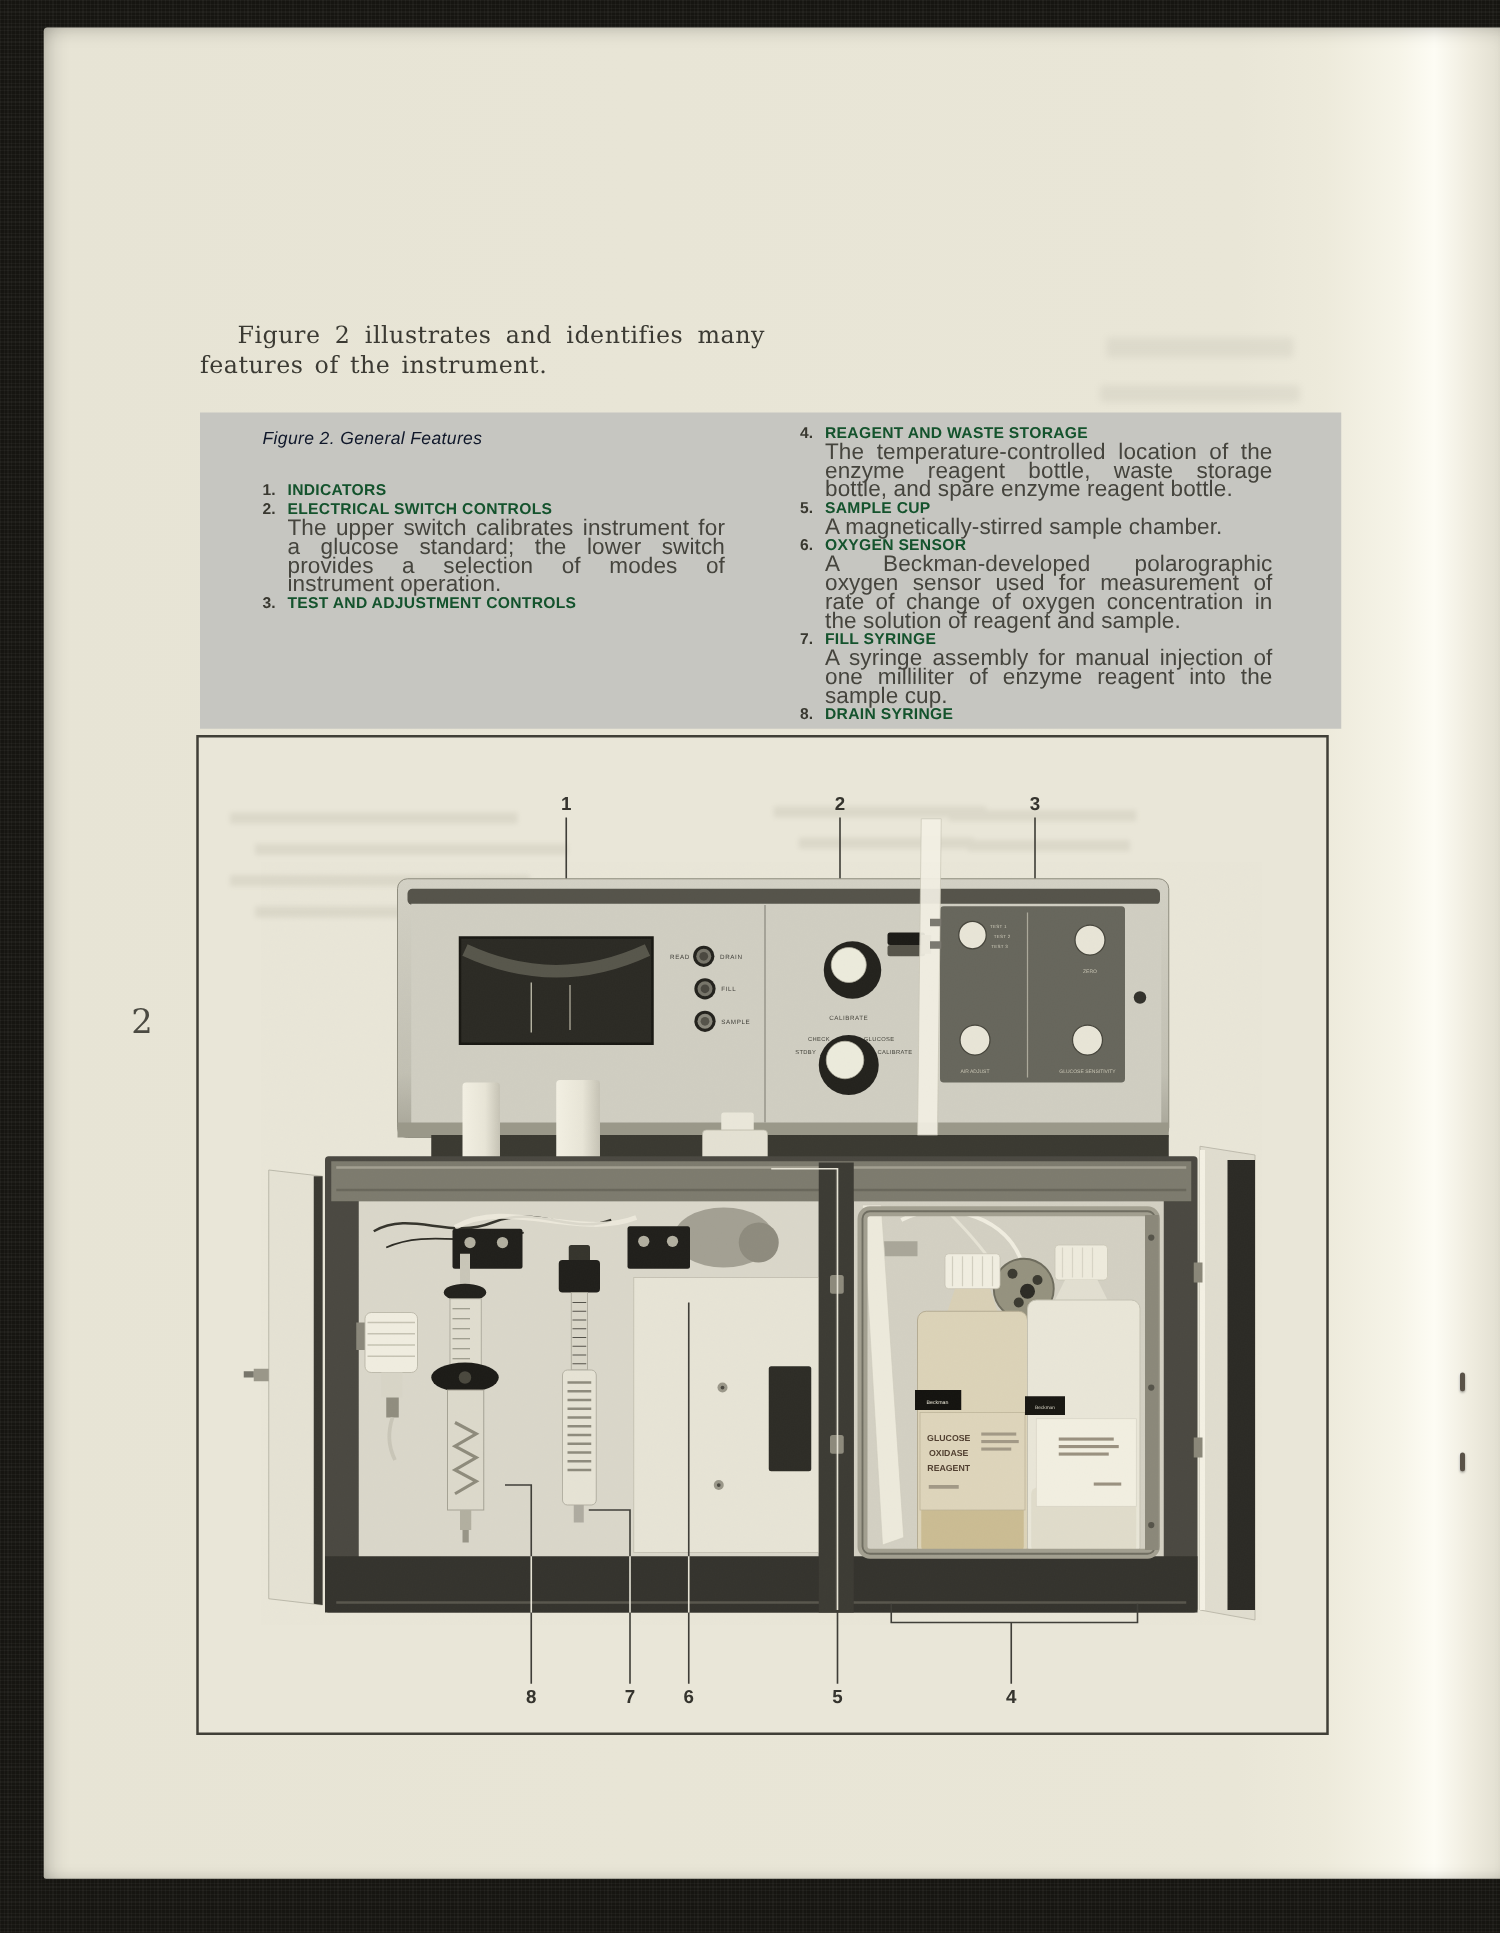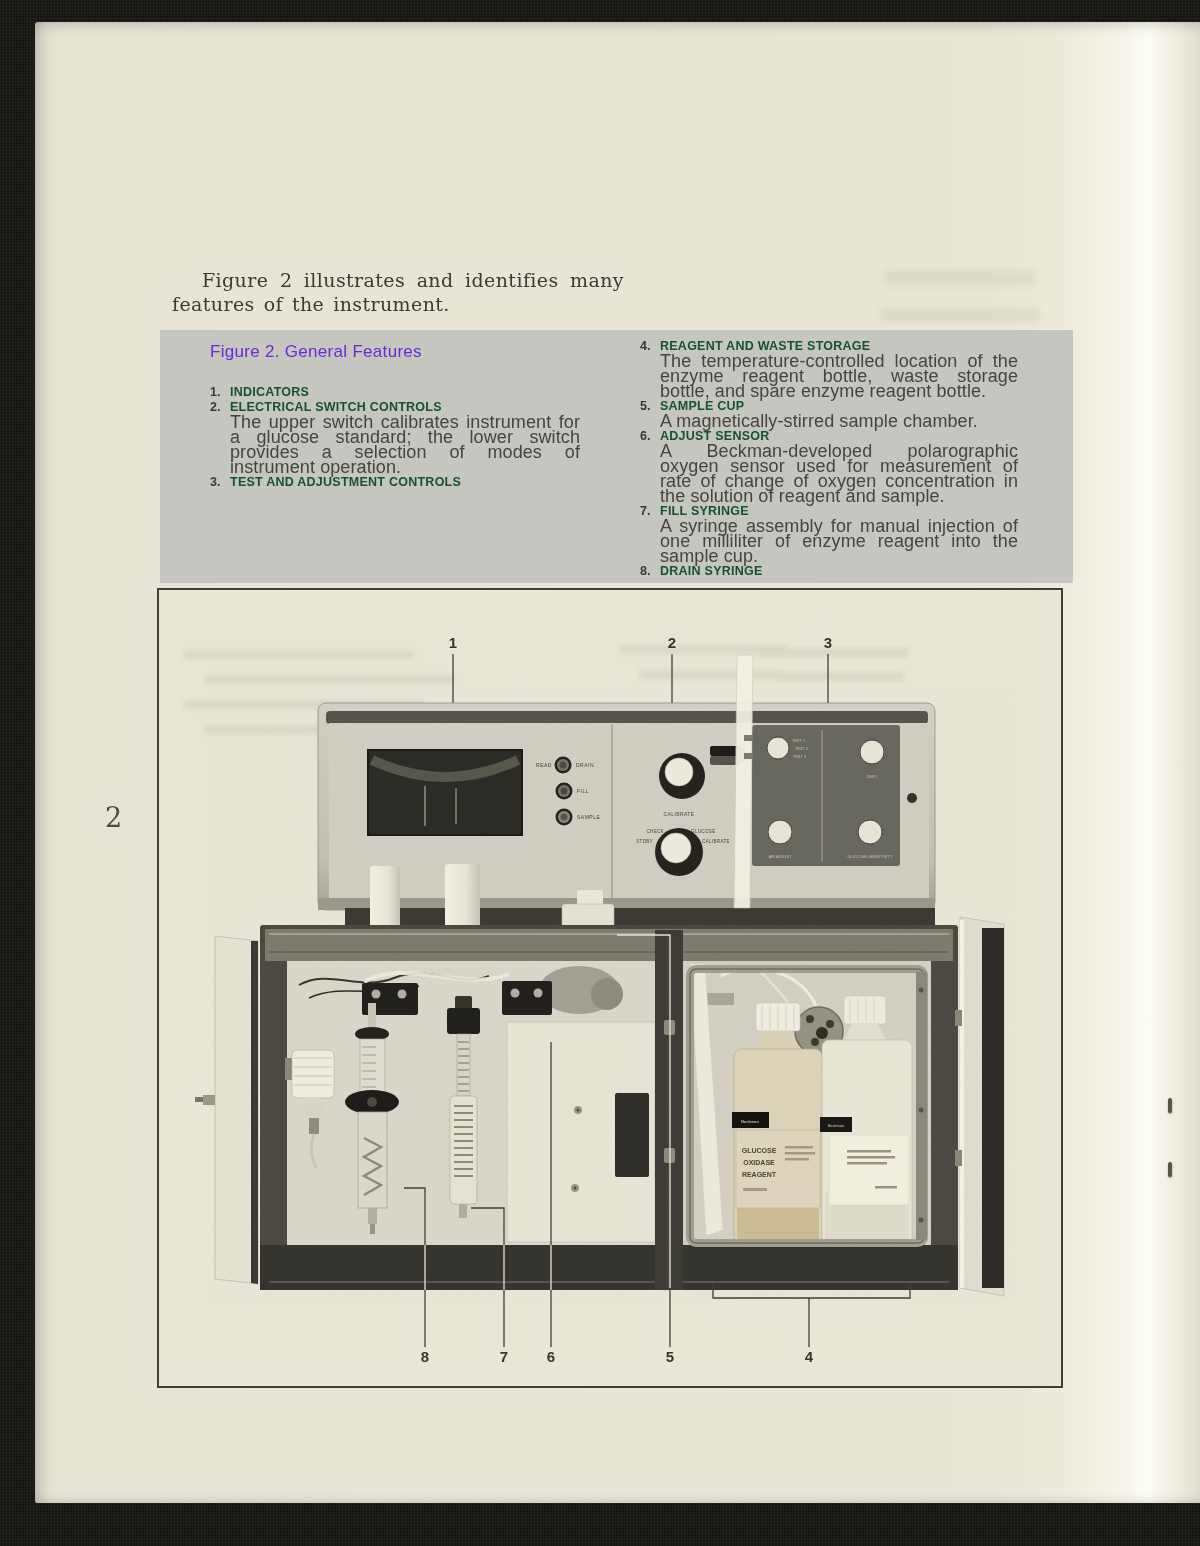--- a/index.html
+++ b/index.html
@@ -15,31 +15,31 @@
     position:absolute;left:35px;top:22px;width:1165px;height:1481px;
     background:linear-gradient(90deg,#e7e4d5 0%,#e9e6d7 82%,#edeadb 88%,#f6f4e8 93%,#fdfcf4 95.5%,#efecdf 98%,#e2dfd1 100%);
     border-radius:3px 0 0 2px;
     box-shadow: inset 14px 0 20px -14px rgba(0,0,0,.30), inset 0 12px 16px -12px rgba(0,0,0,.22), inset 0 -10px 14px -12px rgba(0,0,0,.18);
   }
   .page-num{
     position:absolute;left:70px;top:780px;
     font-family:"DejaVu Serif",serif;font-size:27px;color:#4b4a42;
   }
   .intro{
-    position:absolute;left:125px;top:234px;width:452px;margin:12px;
+    position:absolute;left:125px;top:234px;width:452px;margin:0;
     font-family:"DejaVu Serif",serif;font-size:19px;line-height:24px;color:#3b3a33;
     text-indent:30px;text-align:justify;word-spacing:2.5px;letter-spacing:0.4px;
   }
   .features-box{
     position:absolute;left:125px;top:308px;width:913px;height:253px;
     background:#c6c6c1;
   }
   .fcaption{
     position:absolute;left:50px;top:12px;
-    font-size:17px;color:#6d28d9;letter-spacing:0.3px;
+    font-size:14px;color:#0f172a;letter-spacing:0.3px;font-style:italic;
   }
   .col{position:absolute;color:#403f38;}
   .col-left{left:50px;top:55px;width:370px;}
   .col-right{left:480px;top:9px;width:378px;}
   .feat{display:flex;}
   .feat-num{flex:none;width:20px;font-weight:bold;font-size:12.5px;line-height:15px;color:#393830;}
   .feat-body{flex:1;min-width:0;}
   .feat-title{font-weight:bold;font-size:12.5px;line-height:15px;letter-spacing:0.25px;color:#14532d;}
   .feat-desc{font-size:18px;line-height:15px;text-align:justify;letter-spacing:0.1px;color:#45443d;}
   .figure-frame{
@@ -103,21 +103,21 @@
       <div class="feat">
         <span class="feat-num">5.</span>
         <div class="feat-body">
           <div class="feat-title">SAMPLE CUP</div>
           <div class="feat-desc">A magnetically-stirred sample chamber.</div>
         </div>
       </div>
       <div class="feat">
         <span class="feat-num">6.</span>
         <div class="feat-body">
-          <div class="feat-title">ADJUST SENSOR</div>
+          <div class="feat-title">OXYGEN SENSOR</div>
           <div class="feat-desc">A Beckman-developed polarographic oxygen sensor used for measurement of rate of change of oxygen concentration in the solution of reagent and sample.</div>
         </div>
       </div>
       <div class="feat">
         <span class="feat-num">7.</span>
         <div class="feat-body">
           <div class="feat-title">FILL SYRINGE</div>
           <div class="feat-desc">A syringe assembly for manual injection of one milliliter of enzyme reagent into the sample cup.</div>
         </div>
       </div>

